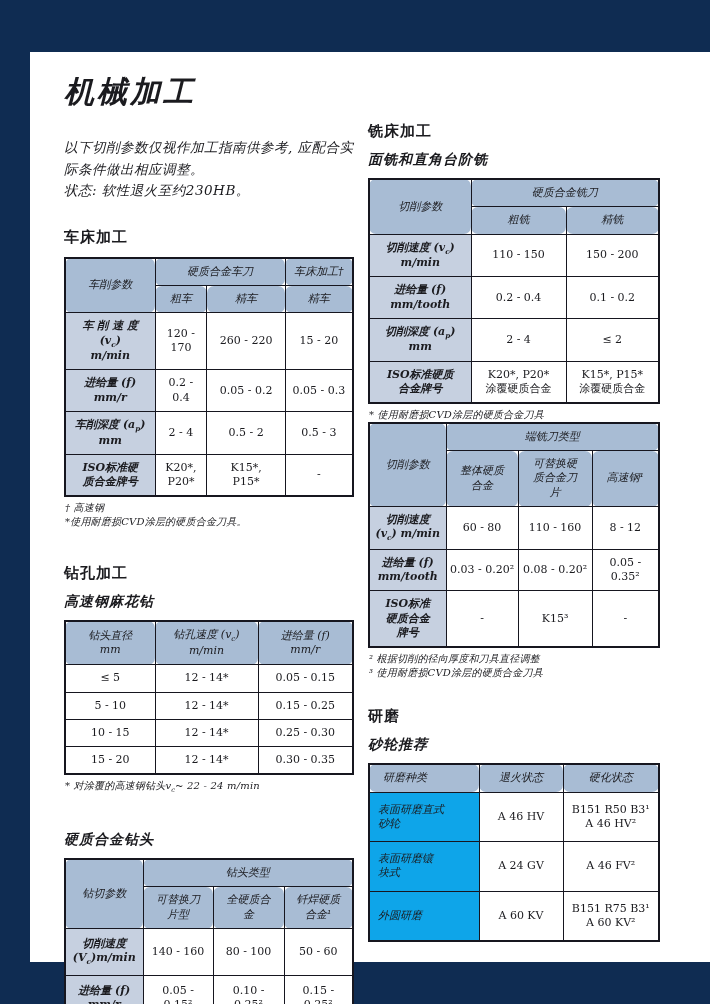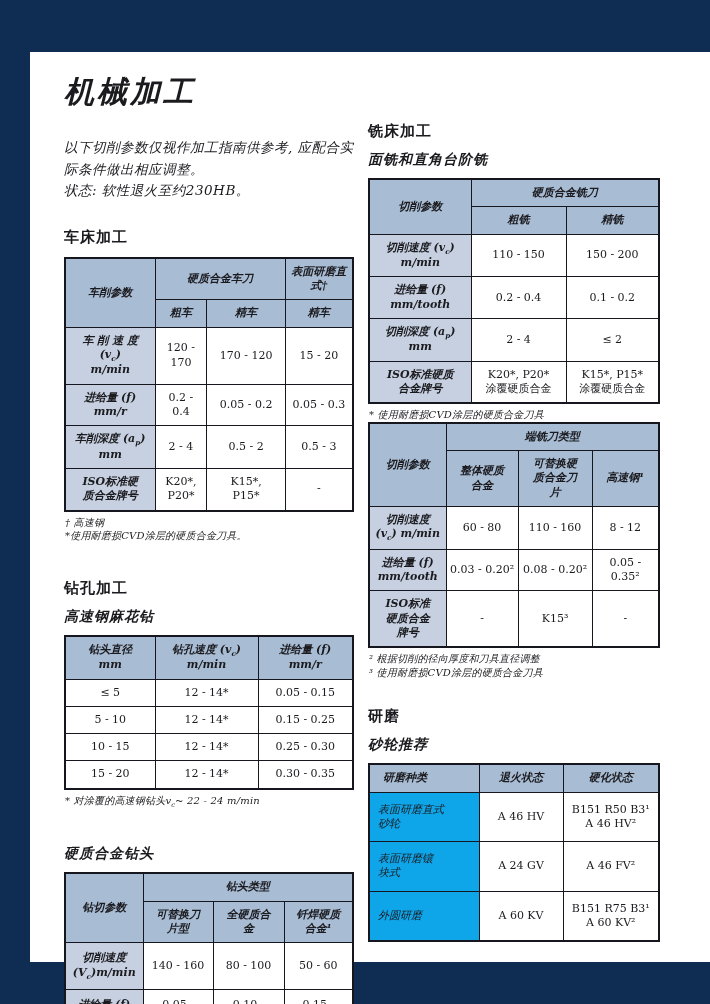--- a/index.html
+++ b/index.html
@@ -54,21 +54,21 @@
     border-collapse: collapse; width: 100%;
     border: 2px solid #16161f;
   }
   th, td {
     border: 1.5px solid #16161f;
     font-size: 11px; line-height: 1.3;
     padding: 6px 3px;
     text-align: center; vertical-align: middle;
   }
   th {
-    background: #a8bcd4; font-style: italic; font-weight: bold;
+    background: #a8bcd4; font-style: italic; font-weight: normal; border-radius: 7px;
   }
   td.label {
     background: #c6d0e0; font-style: italic; font-weight: bold;
   }
   td.val { background: #ffffff; white-space: pre-line; }
   sub { font-size: 0.65em; }
   .footnotes { margin: 4px 0 0 1px; }
   .footnotes div {
     font-size: 10px; font-style: italic; line-height: 1.35;
     letter-spacing: 0.2px;
@@ -99,31 +99,31 @@
     <p>状态: 软性退火至约230HB。</p>
   </div>
 
   <div class="section-title">车床加工</div>
 
   <table>
     <tbody>
         <tr>
       <th rowspan="2" style="width:85px;">车削参数</th>
       <th colspan="2">硬质合金车刀</th>
-      <th style="width:64px;">表面研磨直式†</th>
+      <th style="width:64px;">车床加工†</th>
     </tr>
     <tr>
       <th style="width:49px;">粗车</th>
       <th style="width:74px;">精车</th>
       <th>精车</th>
     </tr>
     <tr>
       <td class="label">车 削 速 度<br>(v<sub>c</sub>)<br>m/min</td>
       <td class="val">120 - 170</td>
-      <td class="val">170 - 120</td>
+      <td class="val">260 - 220</td>
       <td class="val">15 - 20</td>
     </tr>
     <tr>
       <td class="label">进给量 (f)<br>mm/r</td>
       <td class="val">0.2 - 0.4</td>
       <td class="val">0.05 - 0.2</td>
       <td class="val">0.05 - 0.3</td>
     </tr>
     <tr>
       <td class="label">车削深度 (a<sub>p</sub>)<br>mm</td>

